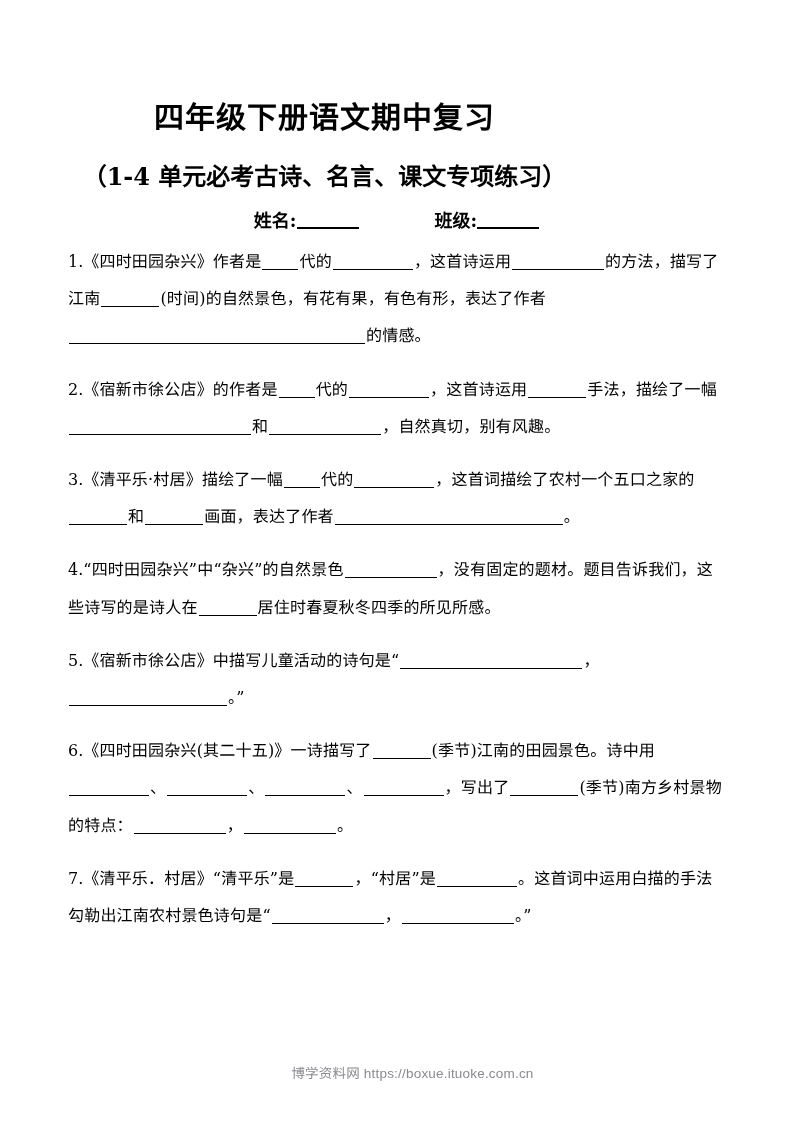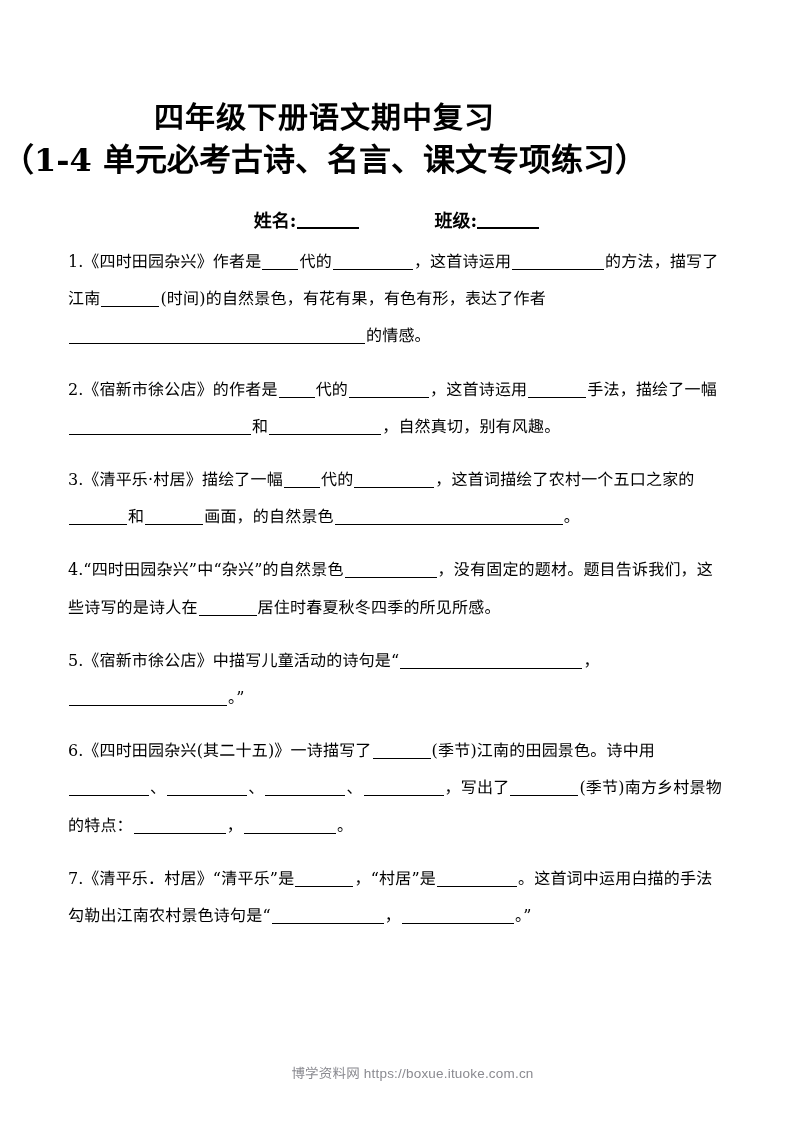--- a/index.html
+++ b/index.html
@@ -39,24 +39,24 @@
     font-weight: bold;
     font-size: 30px;
     letter-spacing: 1px;
     line-height: 40px;
     margin: 0;
     white-space: nowrap;
   }
   .doc-subtitle {
     font-family: "DejaVu Serif", "Liberation Serif", serif;
     font-weight: bold;
-    font-size: 32px;
+    font-size: 24px;
     letter-spacing: 0px;
     line-height: 34px;
-    margin: 5px 0 0 0;
+    margin: 22px 0 0 0;
     white-space: nowrap;
   }
 
   
   .idrow {
     position: absolute;
     left: 0;
     top: 208px;
     width: 793px;
     text-align: center;
@@ -146,21 +146,21 @@
   <div class="idrow">
     <span>姓名:</span><span class="fld"></span><span class="gap"></span><span>班级:</span><span class="fld"></span>
   </div>
 
   <div class="body-block">
 
     <p class="q"><span class="qnum">1.</span><span>《四时田园杂兴》作者是</span><span class="bl w3"></span><span>代的</span><span class="bl w7"></span><span>，这首诗运用</span><span class="bl w8"></span><span>的方法，描写了江南</span><span class="bl w5"></span><span>(时间)的自然景色，有花有果，有色有形，表达了作者</span><span class="bl w26"></span><span>的情感。</span></p>
 
     <p class="q"><span class="qnum">2.</span><span>《宿新市徐公店》的作者是</span><span class="bl w3"></span><span>代的</span><span class="bl w7"></span><span>，这首诗运用</span><span class="bl w5"></span><span>手法，描绘了一幅</span><span class="bl w16"></span><span>和</span><span class="bl w10"></span><span>，自然真切，别有风趣。</span></p>
 
-    <p class="q"><span class="qnum">3.</span><span>《清平乐·村居》描绘了一幅</span><span class="bl w3"></span><span>代的</span><span class="bl w7"></span><span>，这首词描绘了农村一个五口之家的</span><span class="bl w5"></span><span>和</span><span class="bl w5"></span><span>画面，的自然景色</span><span class="bl w20"></span><span>。</span></p>
+    <p class="q"><span class="qnum">3.</span><span>《清平乐·村居》描绘了一幅</span><span class="bl w3"></span><span>代的</span><span class="bl w7"></span><span>，这首词描绘了农村一个五口之家的</span><span class="bl w5"></span><span>和</span><span class="bl w5"></span><span>画面，表达了作者</span><span class="bl w20"></span><span>。</span></p>
 
     <p class="q"><span class="qnum">4.</span><span>“四时田园杂兴”中“杂兴”的自然景色</span><span class="bl w8"></span><span>，没有固定的题材。题目告诉我们，这些诗写的是诗人在</span><span class="bl w5"></span><span>居住时春夏秋冬四季的所见所感。</span></p>
 
     <p class="q"><span class="qnum">5.</span><span>《宿新市徐公店》中描写儿童活动的诗句是“</span><span class="bl w16"></span><span>，</span><span class="bl w14"></span><span>。”</span></p>
 
     <p class="q"><span class="qnum">6.</span><span>《四时田园杂兴(其二十五)》一诗描写了</span><span class="bl w5"></span><span>(季节)江南的田园景色。诗中用</span><span class="bl w7"></span><span>、</span><span class="bl w7"></span><span>、</span><span class="bl w7"></span><span>、</span><span class="bl w7"></span><span>，写出了</span><span class="bl w6"></span><span>(季节)南方乡村景物的特点：</span><span class="bl w8"></span><span>，</span><span class="bl w8"></span><span>。</span></p>
 
     <p class="q"><span class="qnum">7.</span><span>《清平乐．村居》“清平乐”是</span><span class="bl w5"></span><span>，“村居”是</span><span class="bl w7"></span><span>。这首词中运用白描的手法勾勒出江南农村景色诗句是“</span><span class="bl w10"></span><span>，</span><span class="bl w10"></span><span>。”</span></p>
 
   </div>

